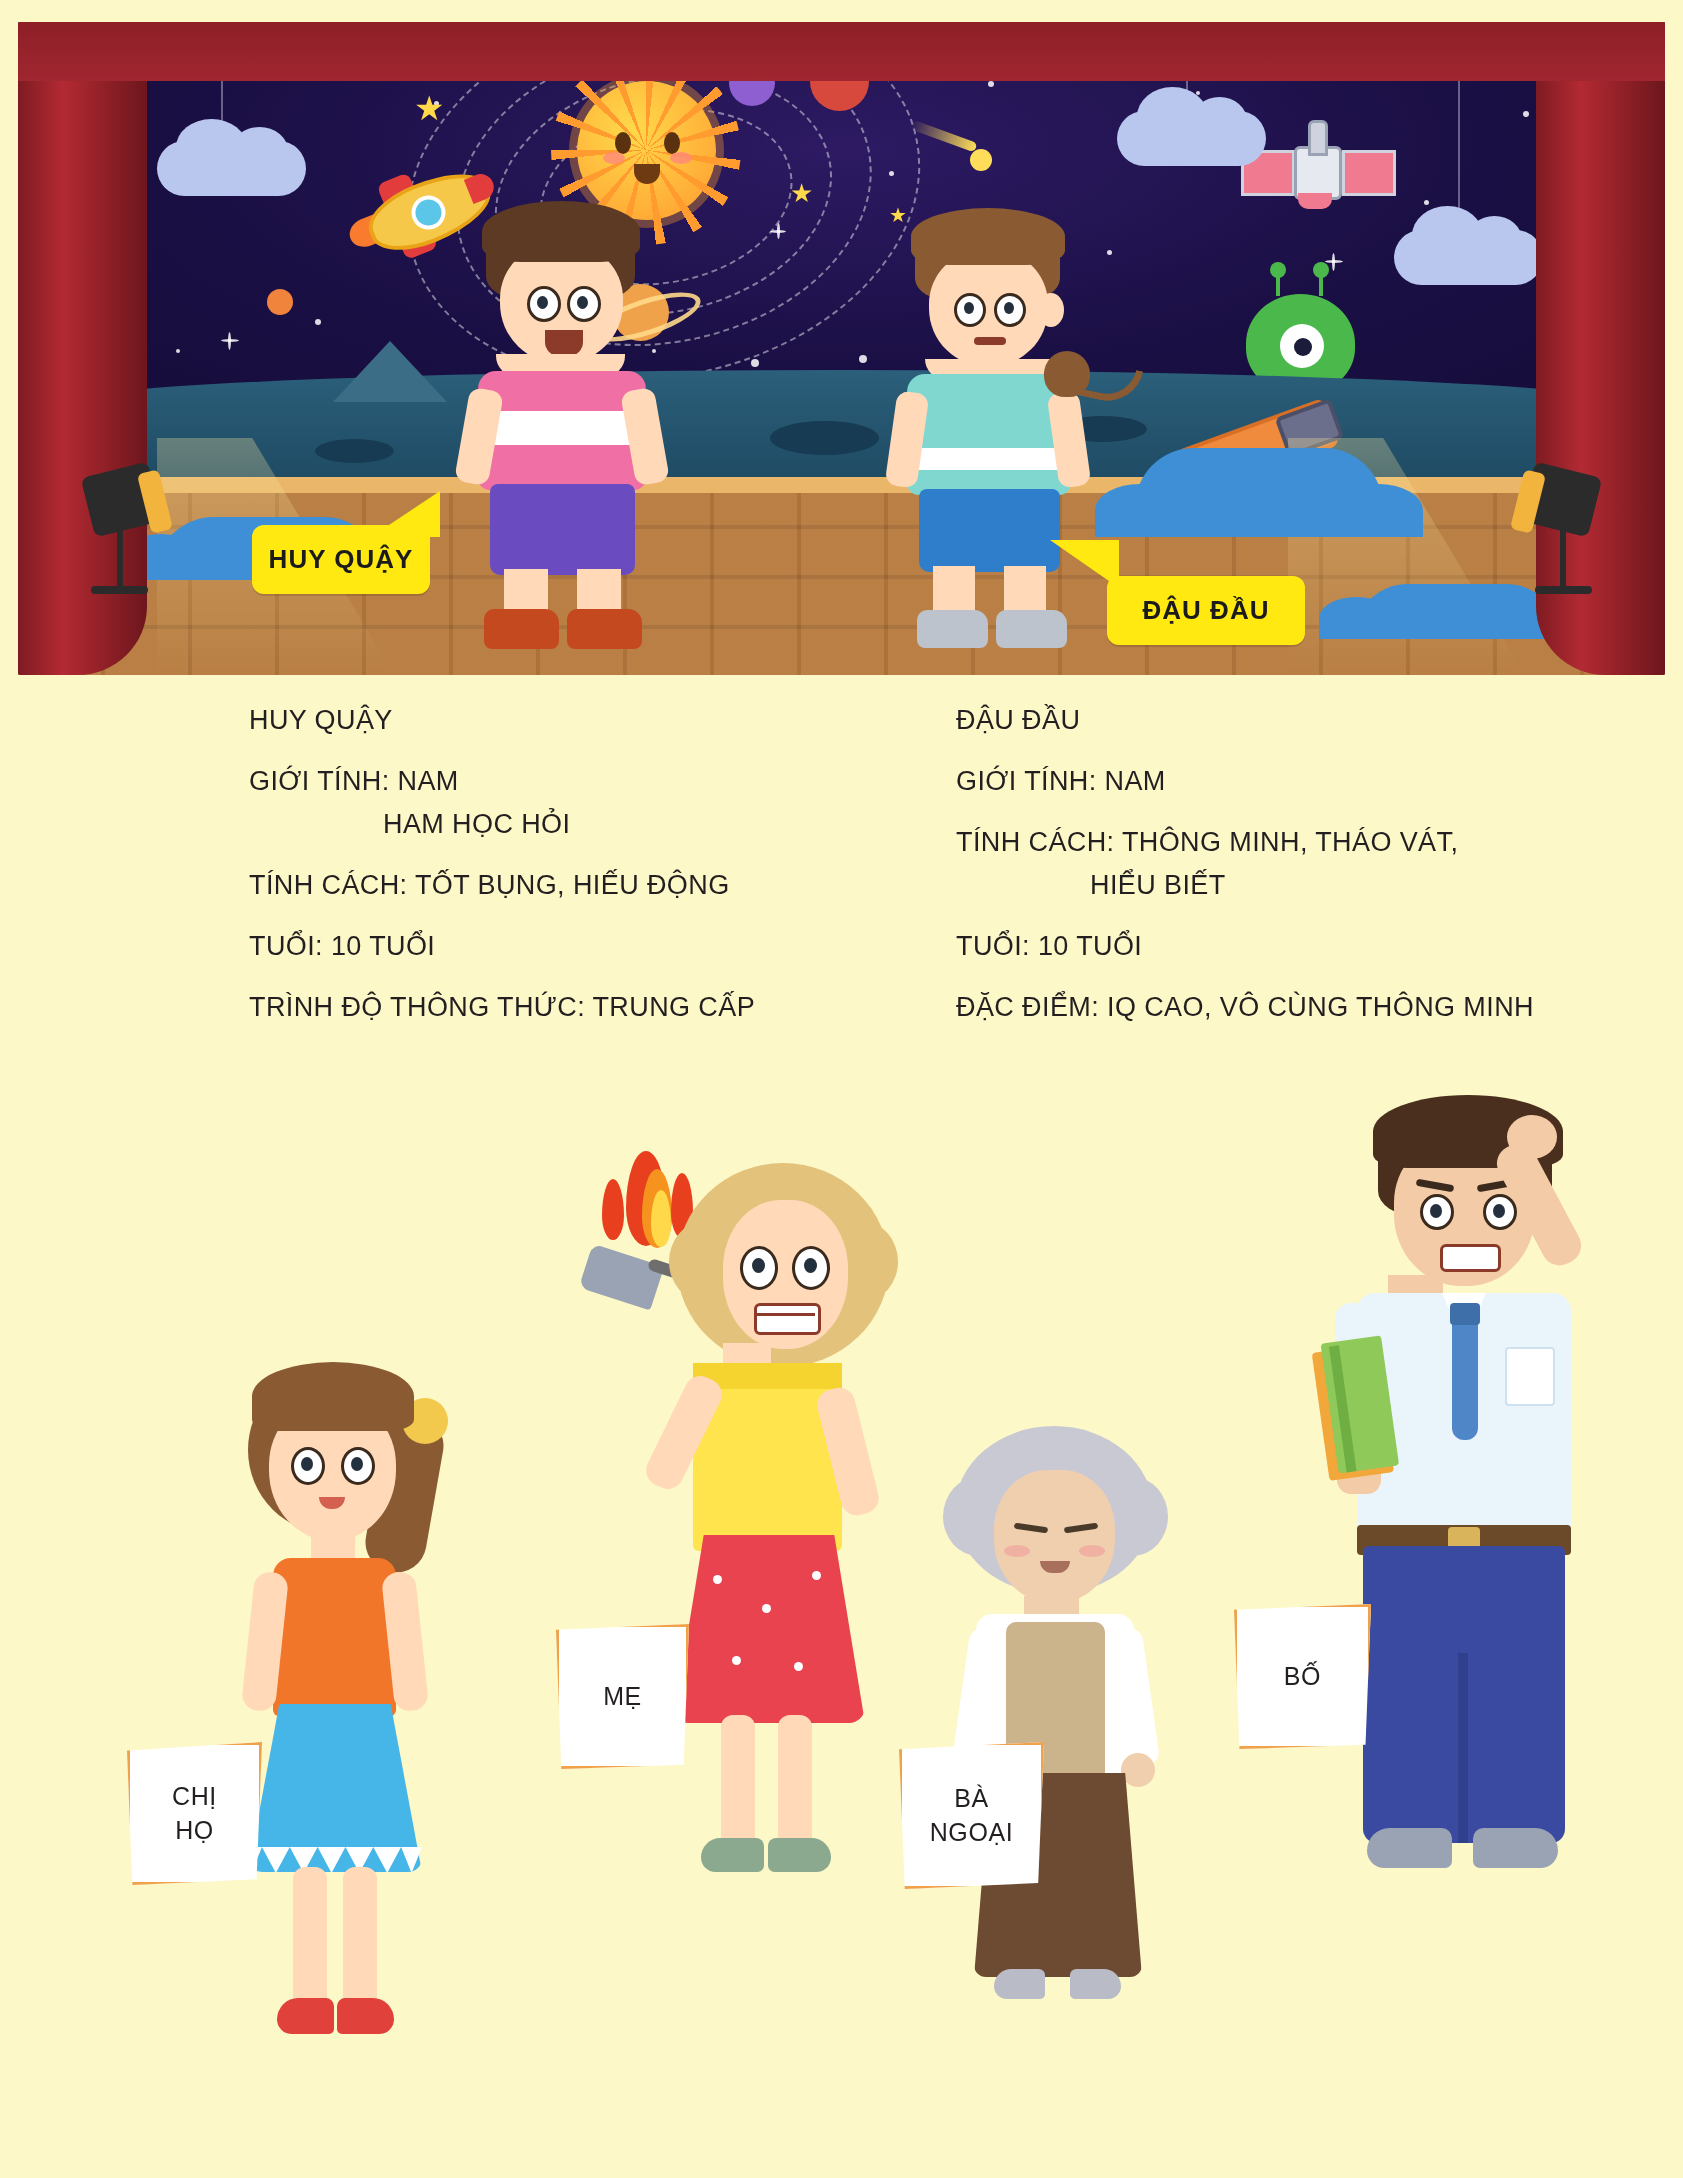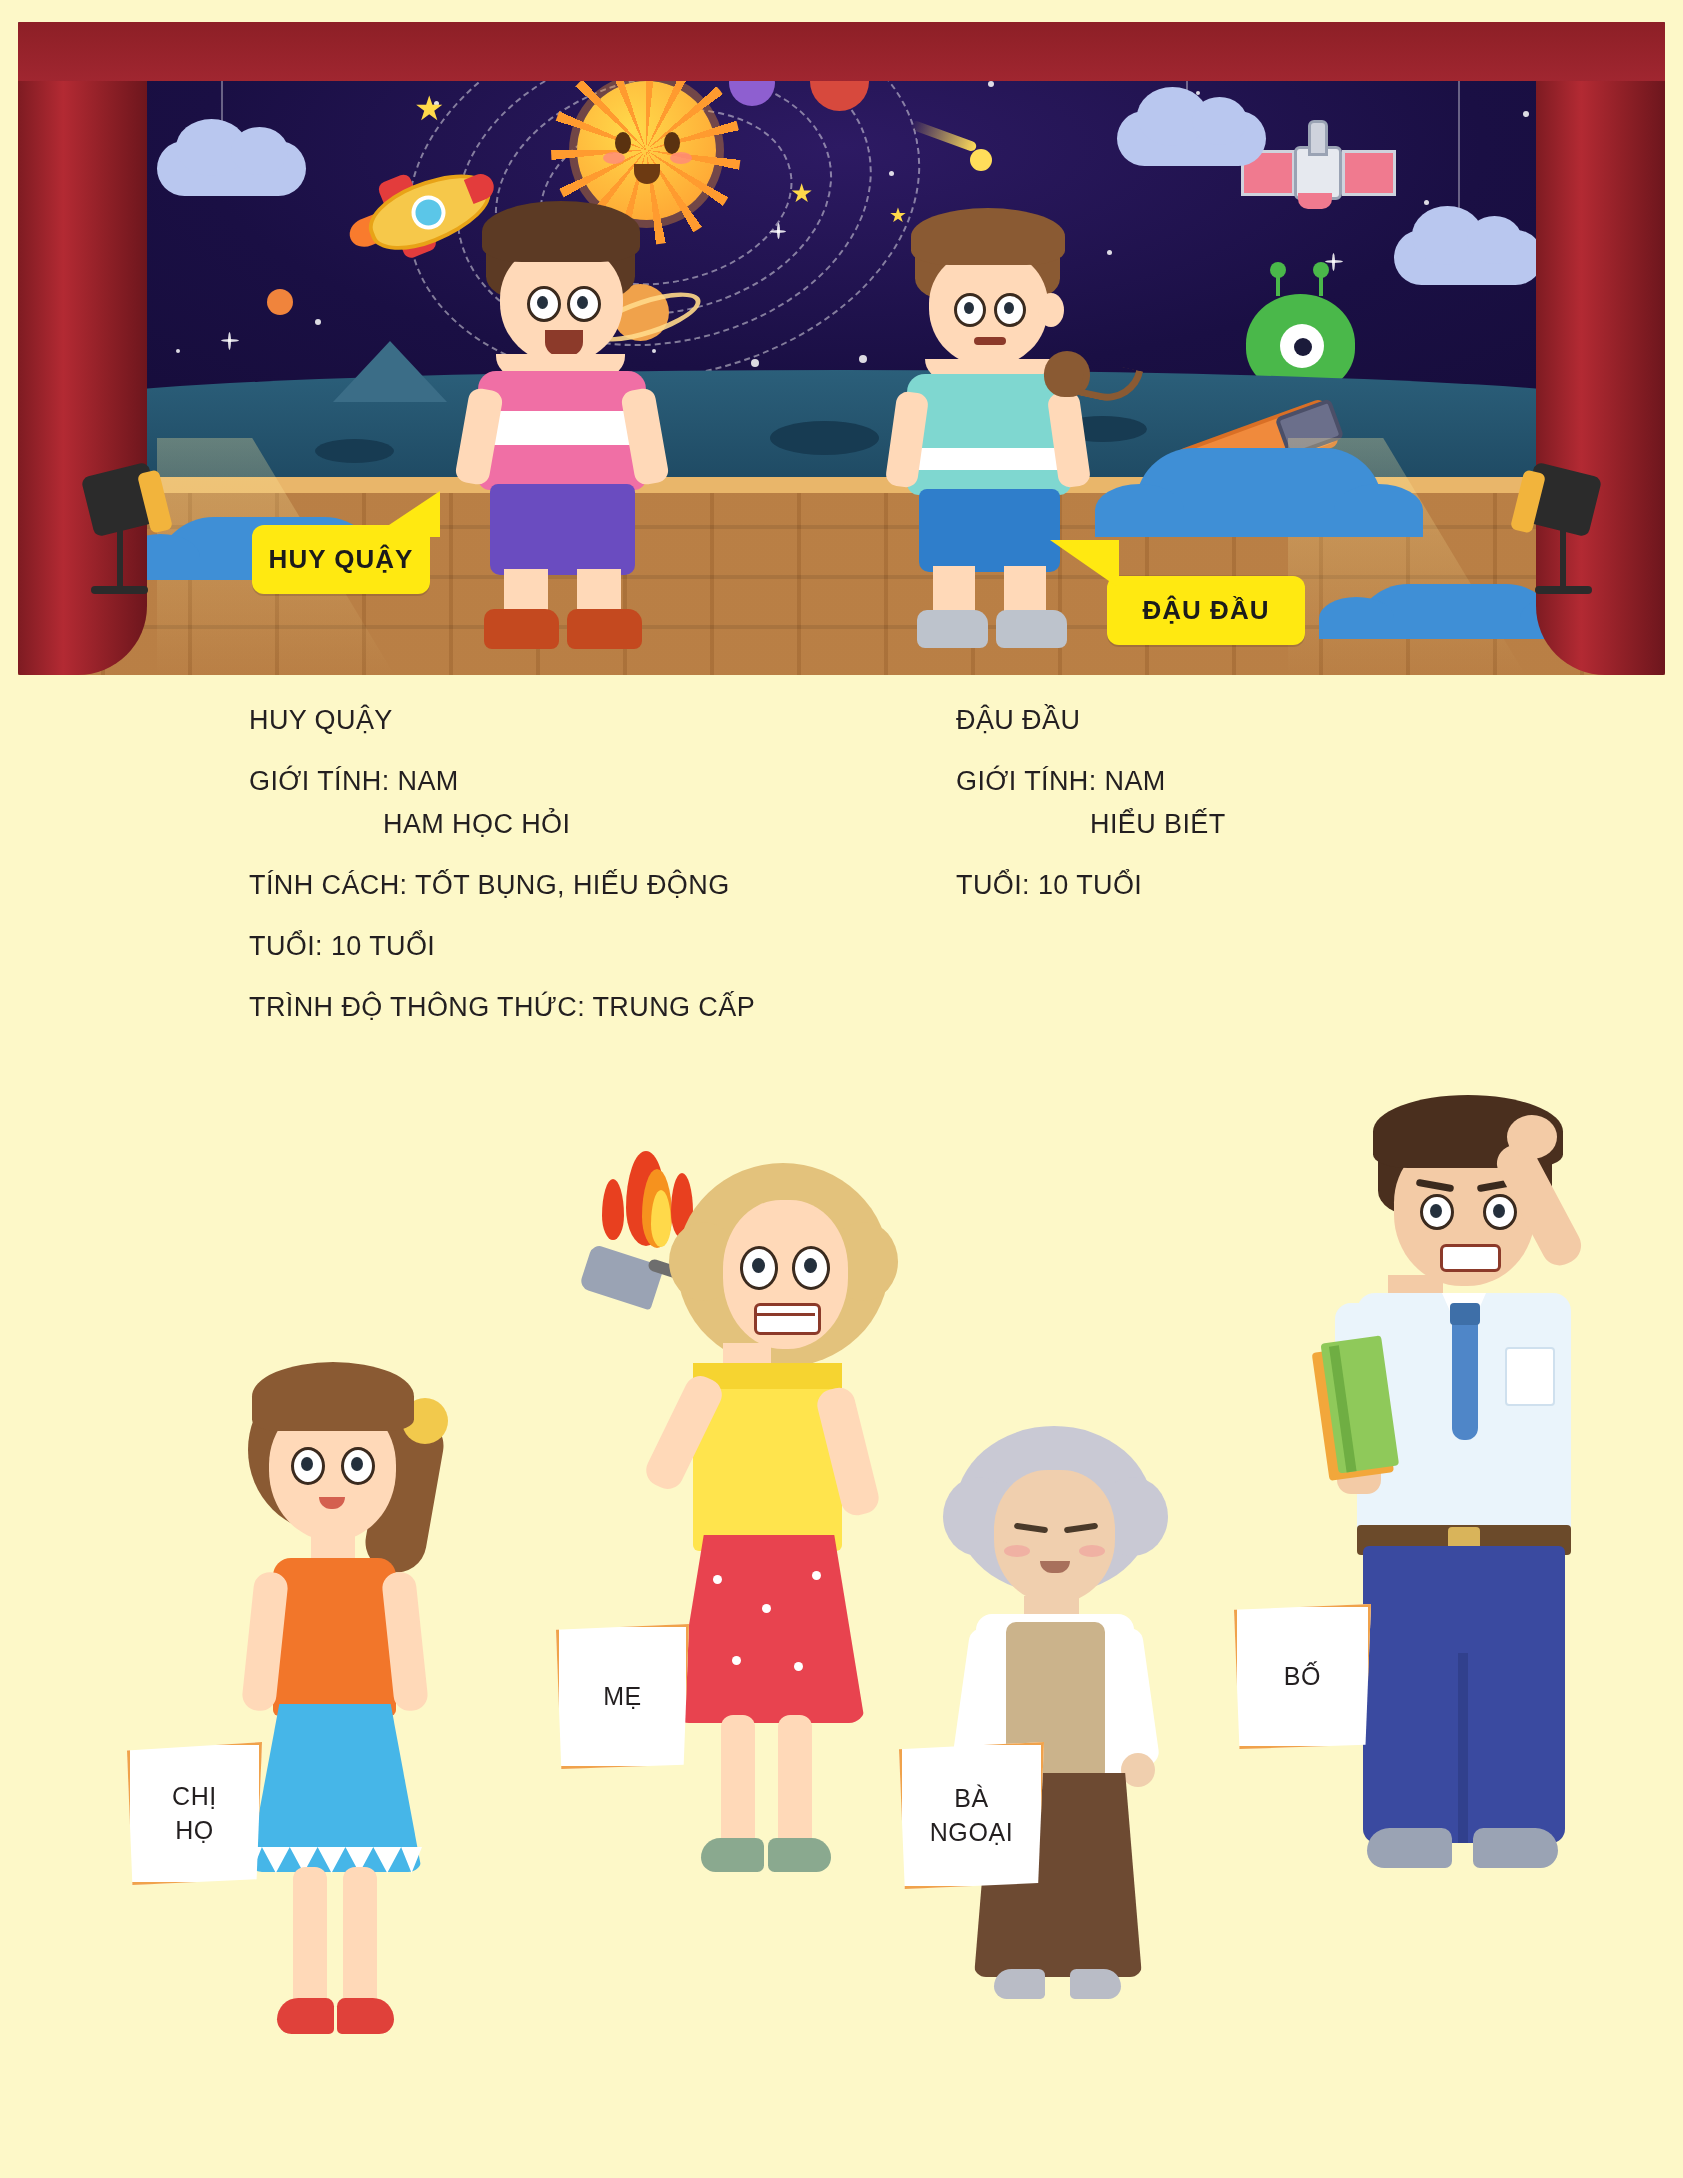--- a/index.html
+++ b/index.html
@@ -417,22 +417,24 @@
       <div class="p-line">GIỚI TÍNH: NAM</div>
       <div class="p-line indent">HAM HỌC HỎI</div>
       <div class="p-line">TÍNH CÁCH: TỐT BỤNG, HIẾU ĐỘNG</div>
       <div class="p-line">TUỔI: 10 TUỔI</div>
       <div class="p-line">TRÌNH ĐỘ THÔNG THỨC: TRUNG CẤP</div>
     </div>
 
     <div class="col right">
       <div class="p-title">ĐẬU ĐẦU</div>
       <div class="p-line">GIỚI TÍNH: NAM</div>
+      <div class="p-line">TÍNH CÁCH: THÔNG MINH, THÁO VÁT,</div>
       <div class="p-line indent">HIỂU BIẾT</div>
       <div class="p-line">TUỔI: 10 TUỔI</div>
+      <div class="p-line">ĐẶC ĐIỂM: IQ CAO, VÔ CÙNG THÔNG MINH</div>
     </div>
   </div>
 
   <div class="figure" style="left:208px;top:1356px;width:277px;height:693px;">
 
     <div class="sh oval" style="left:40px;top:10px;width:168px;height:168px;background:#8a5a33;"></div>
     <div class="sh" style="left:166px;top:59px;width:61px;height:158px;background:#8a5a33;border-radius:30px;transform:rotate(10deg);"></div>
     <div class="sh oval" style="left:194px;top:42px;width:46px;height:46px;background:#f2c94c;"></div>
 
     <div class="sh" style="left:61px;top:44px;width:127px;height:141px;background:#ffd9b8;border-radius:46% 46% 50% 50%;"></div>

